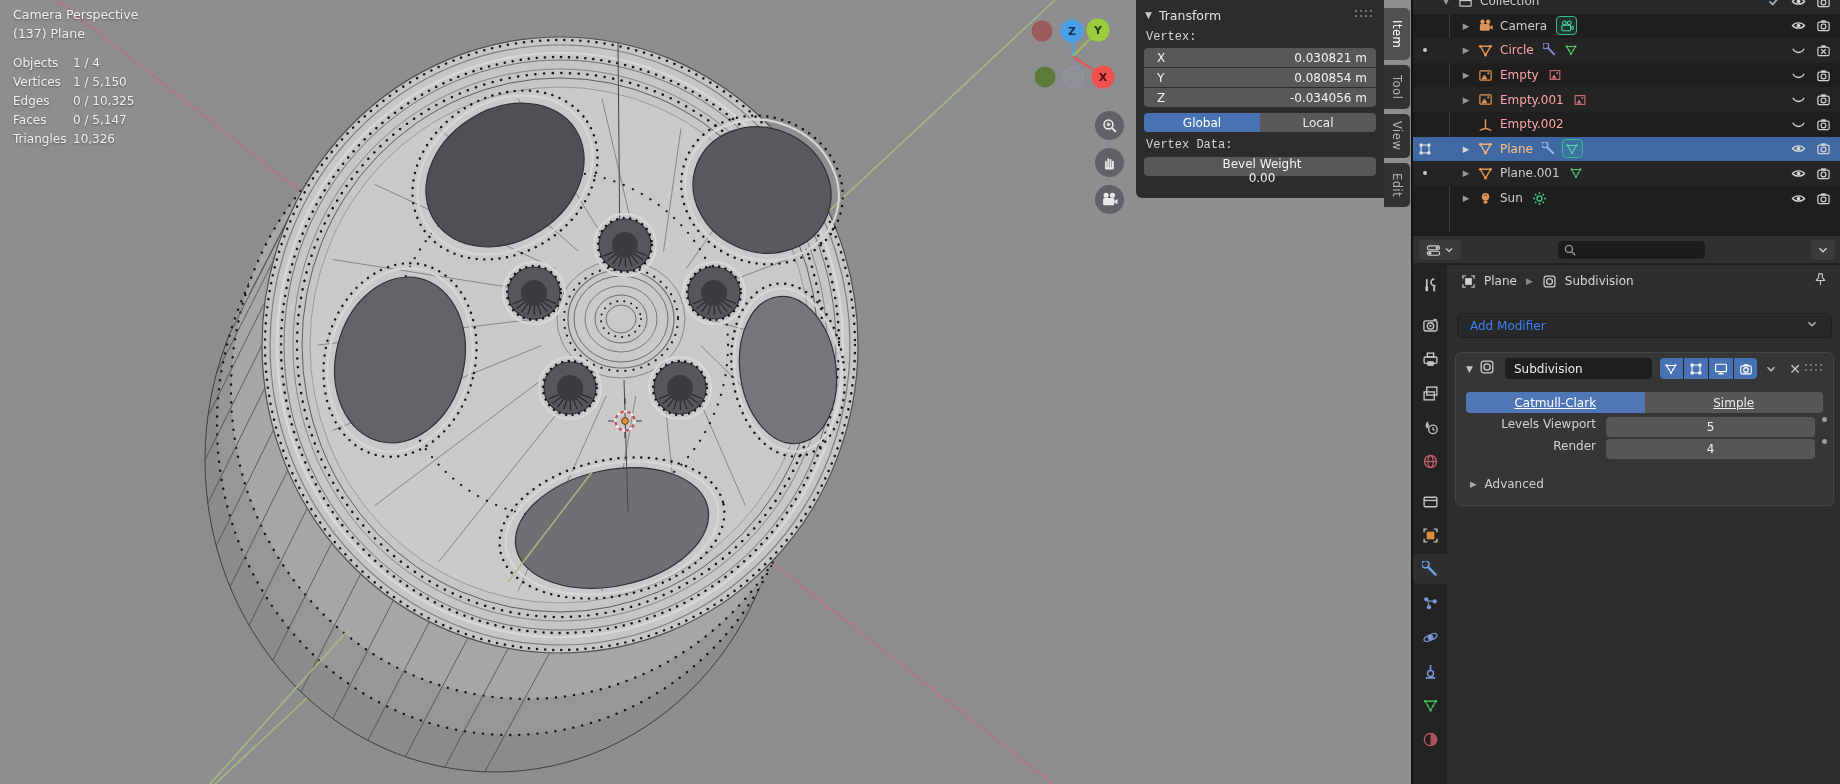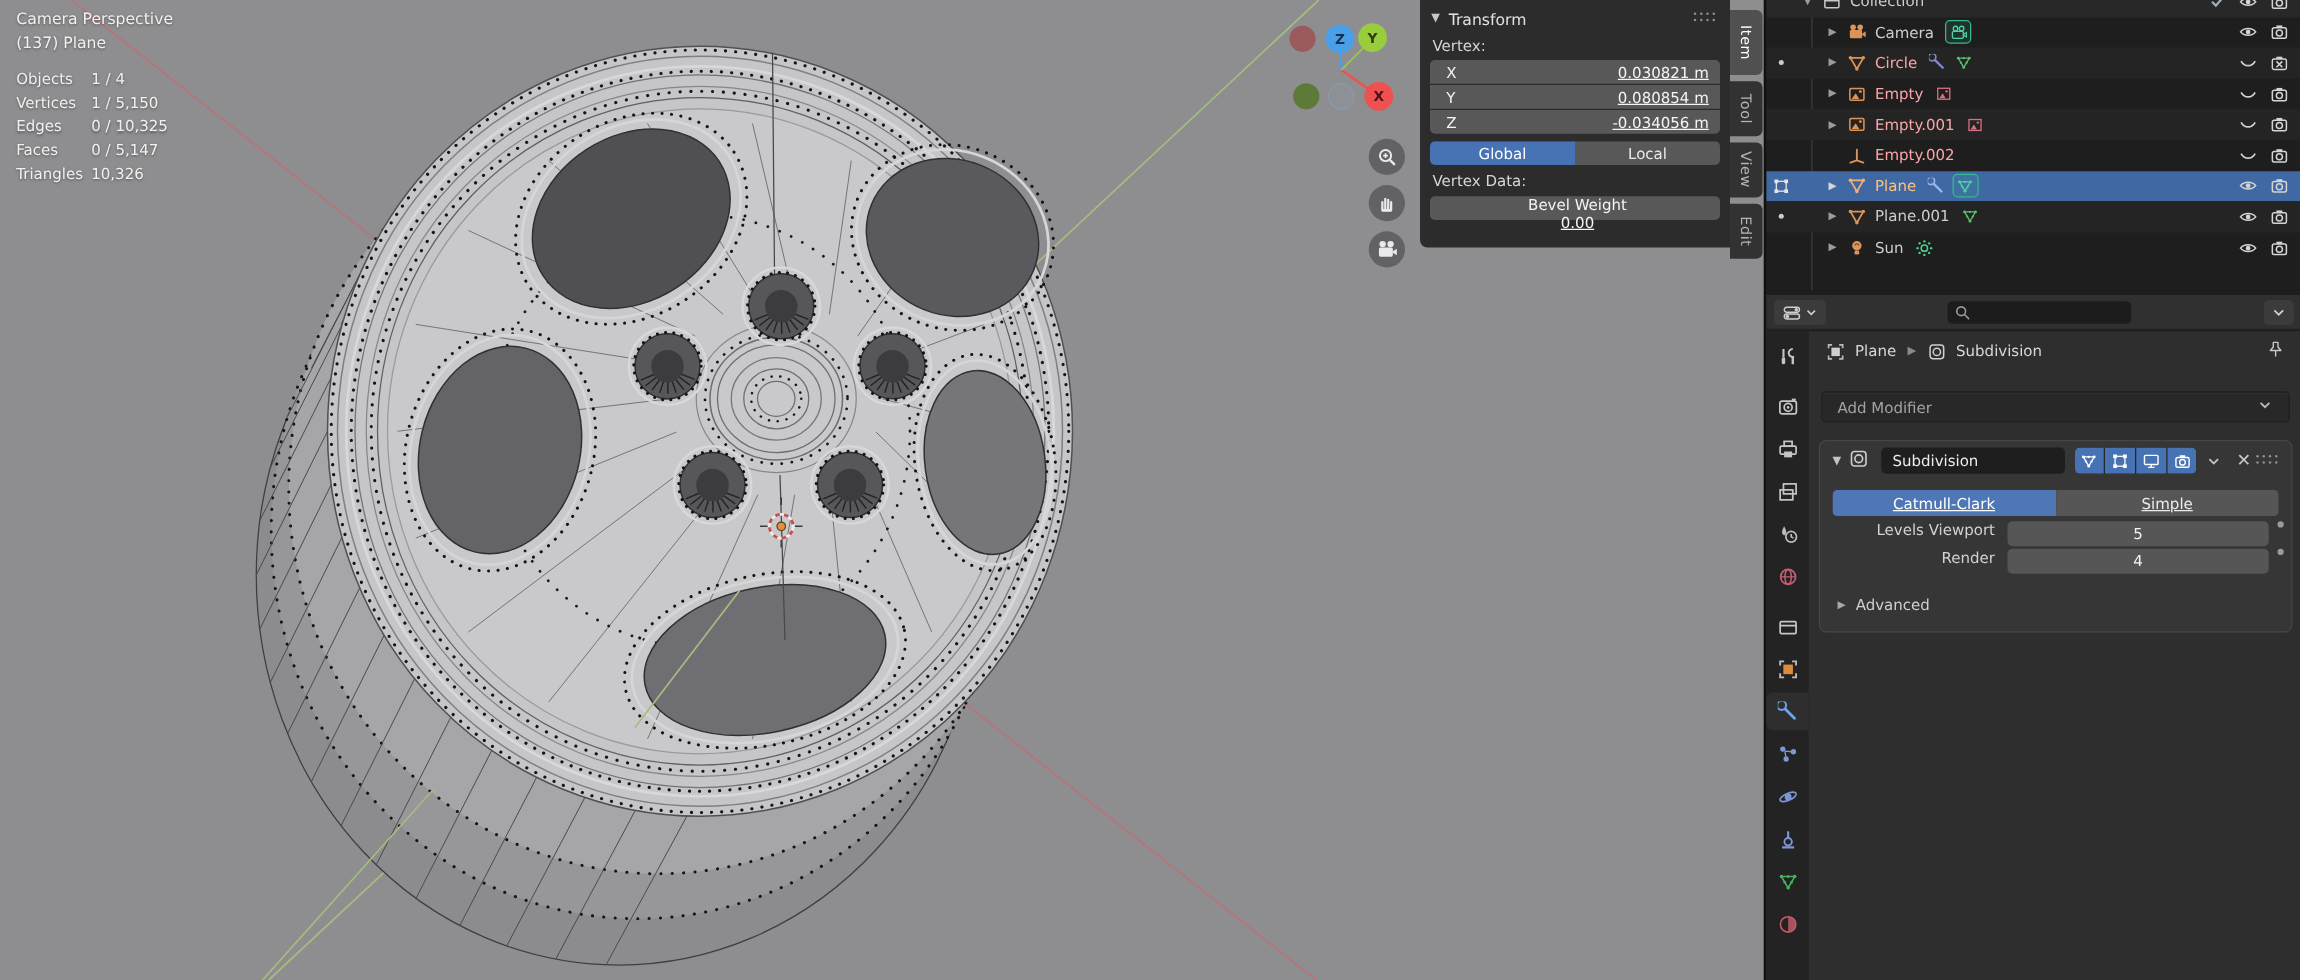--- a/index.html
+++ b/index.html
@@ -21,27 +21,27 @@
   .navbtn{position:absolute;width:29px;height:29px;border-radius:50%;background:rgba(86,86,90,.78);display:flex;align-items:center;justify-content:center;color:#e9e9e9;}
   .navbtn svg{width:17px;height:17px;}
 
   
   .n-panel{position:absolute;left:1136px;top:0;width:248px;height:198px;background:rgba(41,41,41,.97);border-radius:0 0 0 6px;padding-top:4px;}
   .np-head{display:flex;align-items:center;height:22px;padding:0 9px;color:#e2e2e2;font-size:12.5px;}
   .np-head .tri{font-size:9px;color:#c6c6c6;margin-right:7px;}
   .np-head .grow{flex:1;}
   .grip{display:grid;grid-template-columns:repeat(4,5px);grid-auto-rows:5px;}
   .grip i{width:2px;height:2px;border-radius:50%;background:#8f8f8f;}
-  .np-label{padding:4px 10px 3px;color:#d6d6d6;}
+  .np-label{padding:4px 10px 3px;color:#d6d6d6;font-family:Liberation Mono, monospace;}
   .np-fields{margin:1px 8px;}
   .np-row{display:flex;height:19px;align-items:center;background:#585858;margin-bottom:1px;padding:0 9px 0 13px;color:#f4f4f4;}
   .np-row:first-child{border-radius:4px 4px 0 0;}
   .np-row:last-child{border-radius:0 0 4px 4px;margin-bottom:0;}
   .np-row .fl{flex:1;}
-  .np-row .fv{text-align:center;text-decoration:underline;}
+  .np-row .fv{text-align:center;}
   .np-seg{display:flex;height:19px;margin:6px 8px 2px;border-radius:4px;overflow:hidden;}
   .np-seg>div{flex:1;display:flex;align-items:center;justify-content:center;background:#585858;color:#eaeaea;}
   .np-seg .on{background:#4772b3;color:#fff;}
   .np-single{margin:2px 8px;border-radius:4px;}
   .np-single .np-row{border-radius:4px;flex-direction:column;}
   
   .n-tabs{position:absolute;left:1384px;top:0;width:27px;height:784px;}
   .vtab{position:absolute;left:0;width:26px;border-radius:0 5px 5px 0;background:rgba(42,42,42,.92);color:#b4b4b4;display:flex;align-items:center;justify-content:center;writing-mode:vertical-rl;font-size:11.5px;letter-spacing:.5px;}
   .vtab.act{background:#505050;color:#ffffff;}
 
@@ -81,21 +81,21 @@
   .ptab{height:30px;margin-bottom:4px;display:flex;align-items:center;justify-content:center;border-radius:5px 0 0 5px;}
   .ptab svg{width:17px;height:17px;}
   .ptab.gap{margin-top:6px;}
   .ptab.act{background:#2e2e2e;}
   .props-main{position:absolute;left:34px;top:0;width:393px;height:519px;}
   .crumbs{display:flex;align-items:center;height:32px;padding-left:14px;color:#d8d8d8;}
   .crumbs svg{width:15px;height:15px;}
   .crumbs .sep{margin:0 9px;color:#8a8a8a;font-size:9px;}
   .crumbs .ctext{margin-left:8px;}
   .crumbs .pin{margin-left:auto;margin-right:12px;color:#c9c9c9;}
-  .addmod{margin:16px 8px 0 10px;height:25px;background:#282828;border:1px solid #1f1f1f;border-radius:4px;display:flex;align-items:center;padding:0 12px;color:#a3a3a3;box-shadow:0 1px 0 rgba(255,255,255,.03) inset;}
+  .addmod{margin:16px 8px 0 10px;height:25px;background:#282828;border:1px solid #1f1f1f;border-radius:4px;display:flex;align-items:center;padding:0 12px;color:#3b82f6;box-shadow:0 1px 0 rgba(255,255,255,.03) inset;}
   .addmod .chev{margin-left:auto;color:#bdbdbd;}
   .modpanel{margin:14px 6px 0 8px;background:#363636;border:1px solid #464646;border-radius:6px;padding-bottom:10px;}
   .mp-head{display:flex;align-items:center;height:31px;padding:0 8px 0 10px;}
   .mp-head .tri{font-size:9px;color:#c3c3c3;margin-right:6px;}
   .mp-head .mico{margin-right:10px;color:#cecece;}
   .mp-name{width:148px;height:21px;background:#1e1e1e;border-radius:4px;display:flex;align-items:center;padding:0 9px;color:#ececec;}
   .mp-toggles{display:flex;margin-left:8px;background:#262626;border-radius:4px;overflow:hidden;gap:1px;}
   .mp-toggles>div{width:24px;height:21px;background:#4772b3;display:flex;align-items:center;justify-content:center;color:#fff;}
   .mp-ib{width:20px;display:flex;justify-content:center;color:#c3c3c3;margin-left:4px;}
   .mp-grip{margin-left:auto;}

